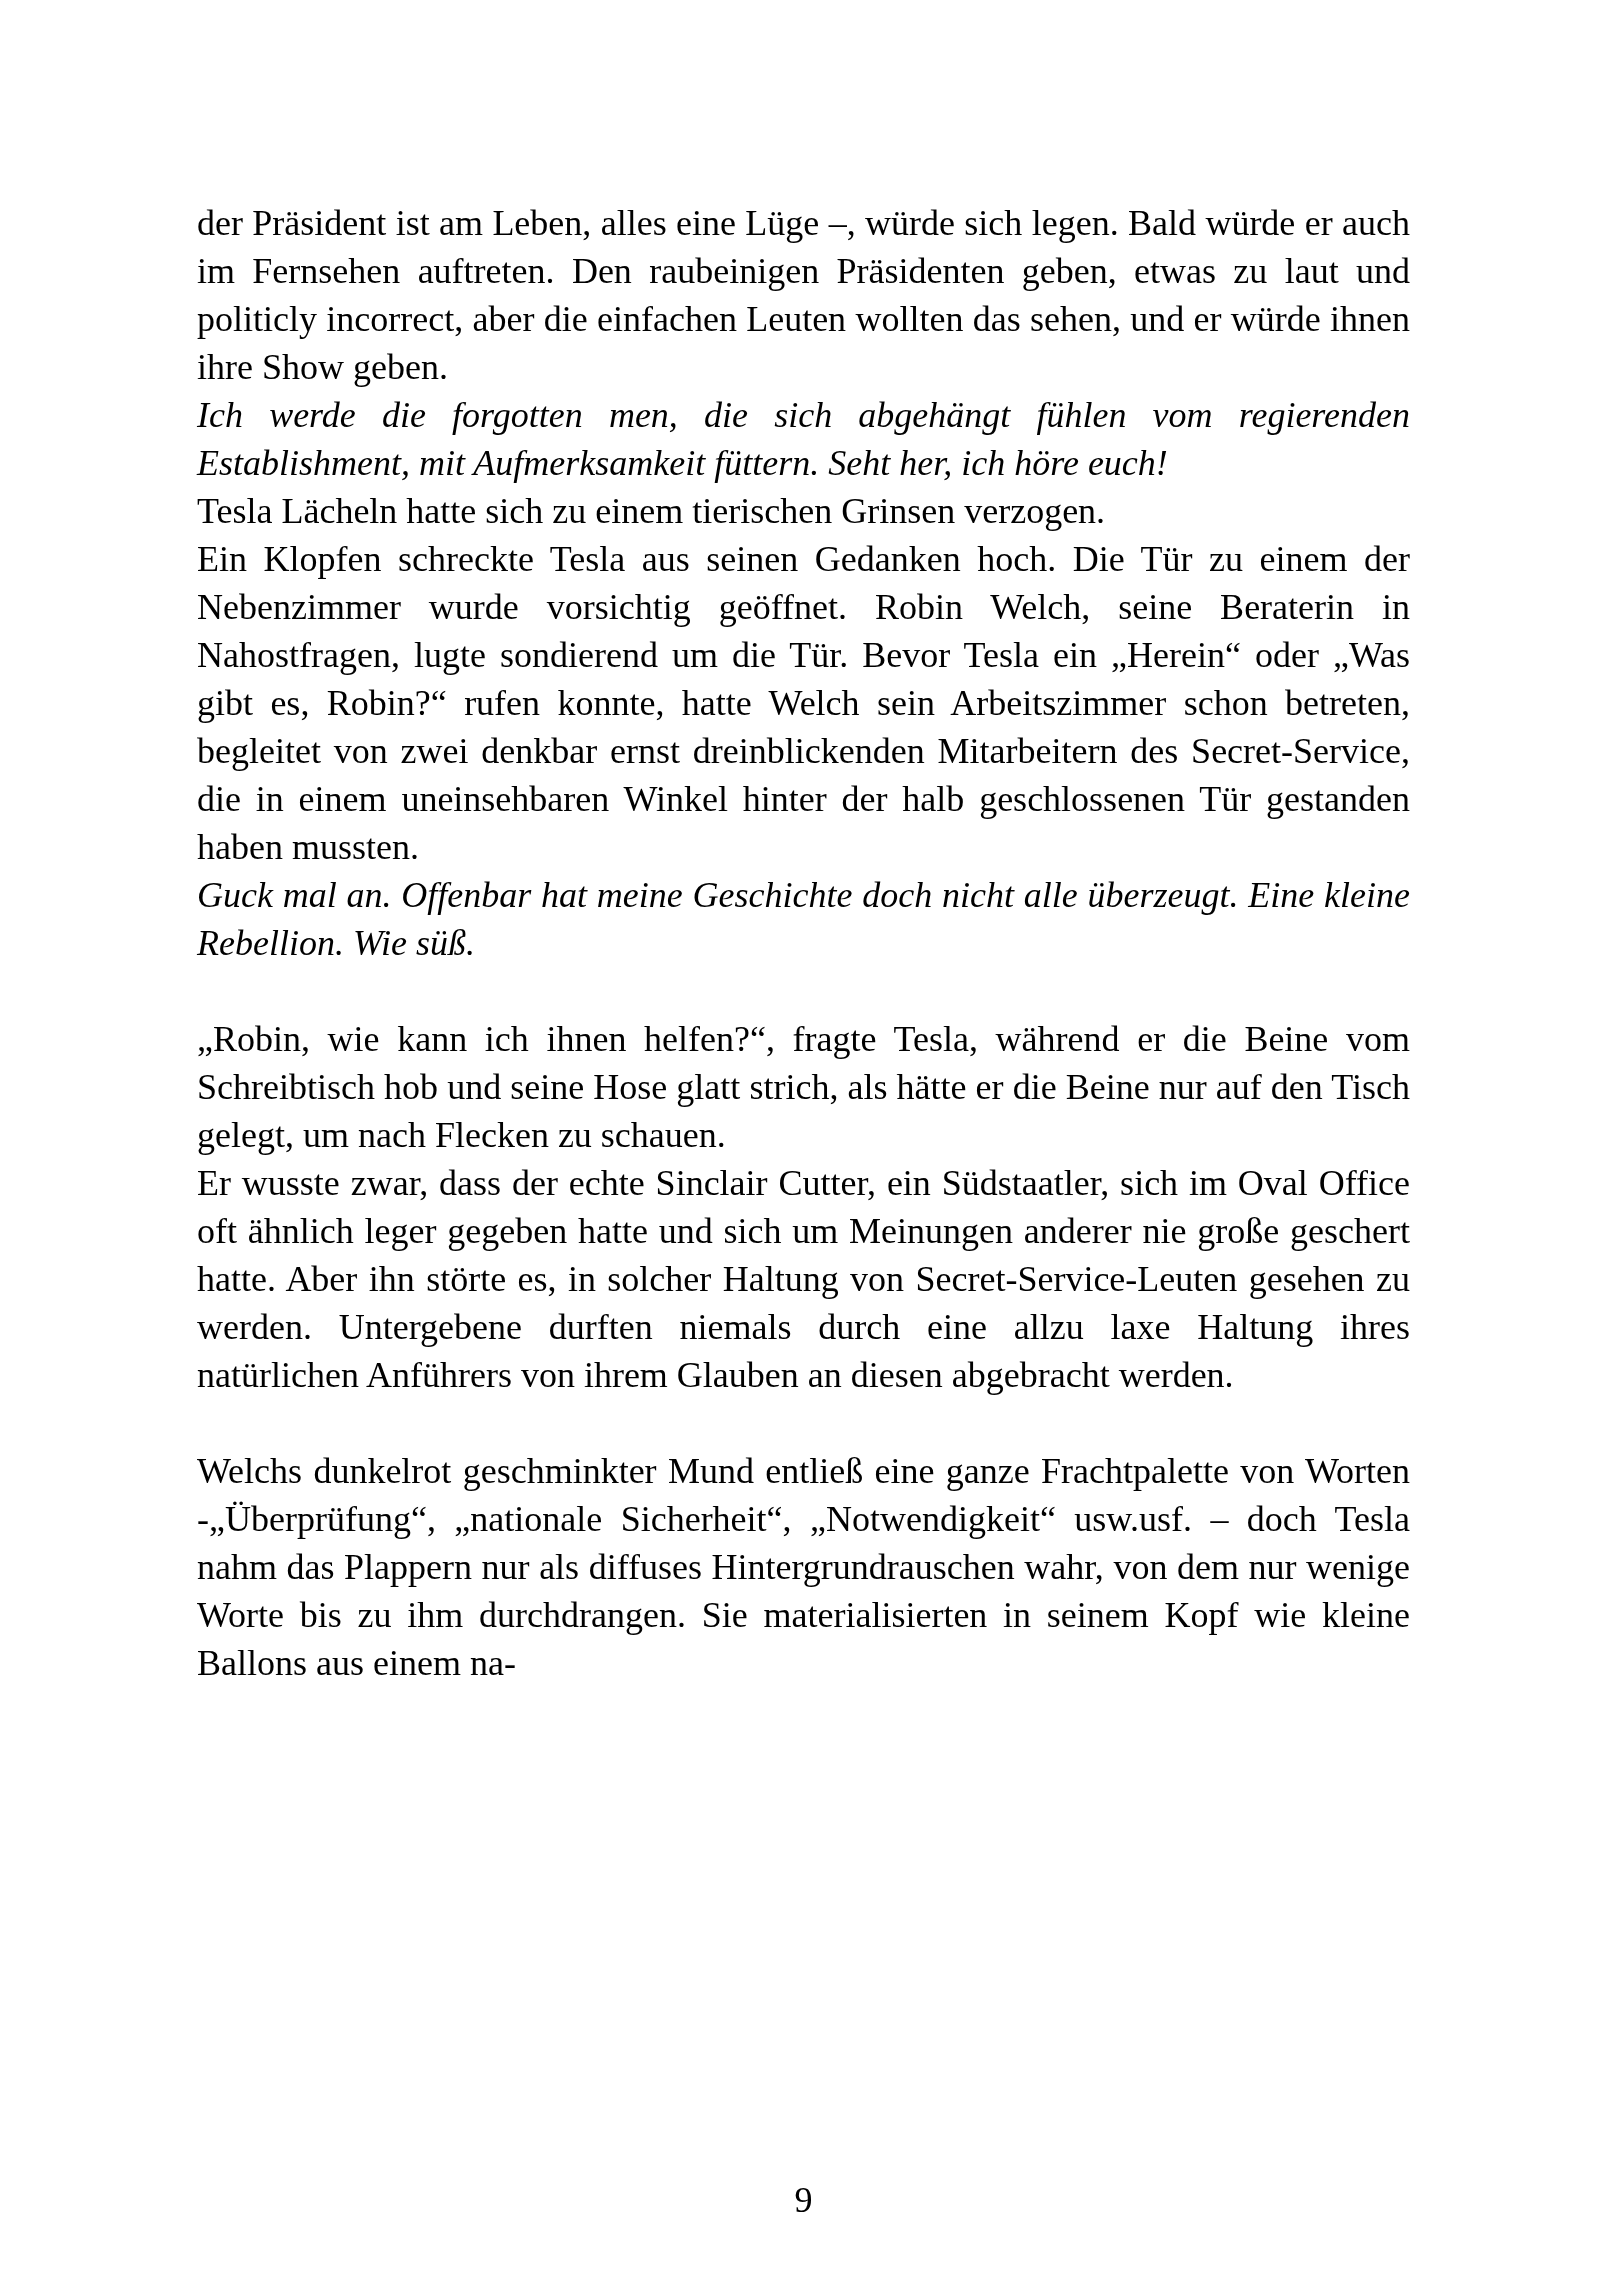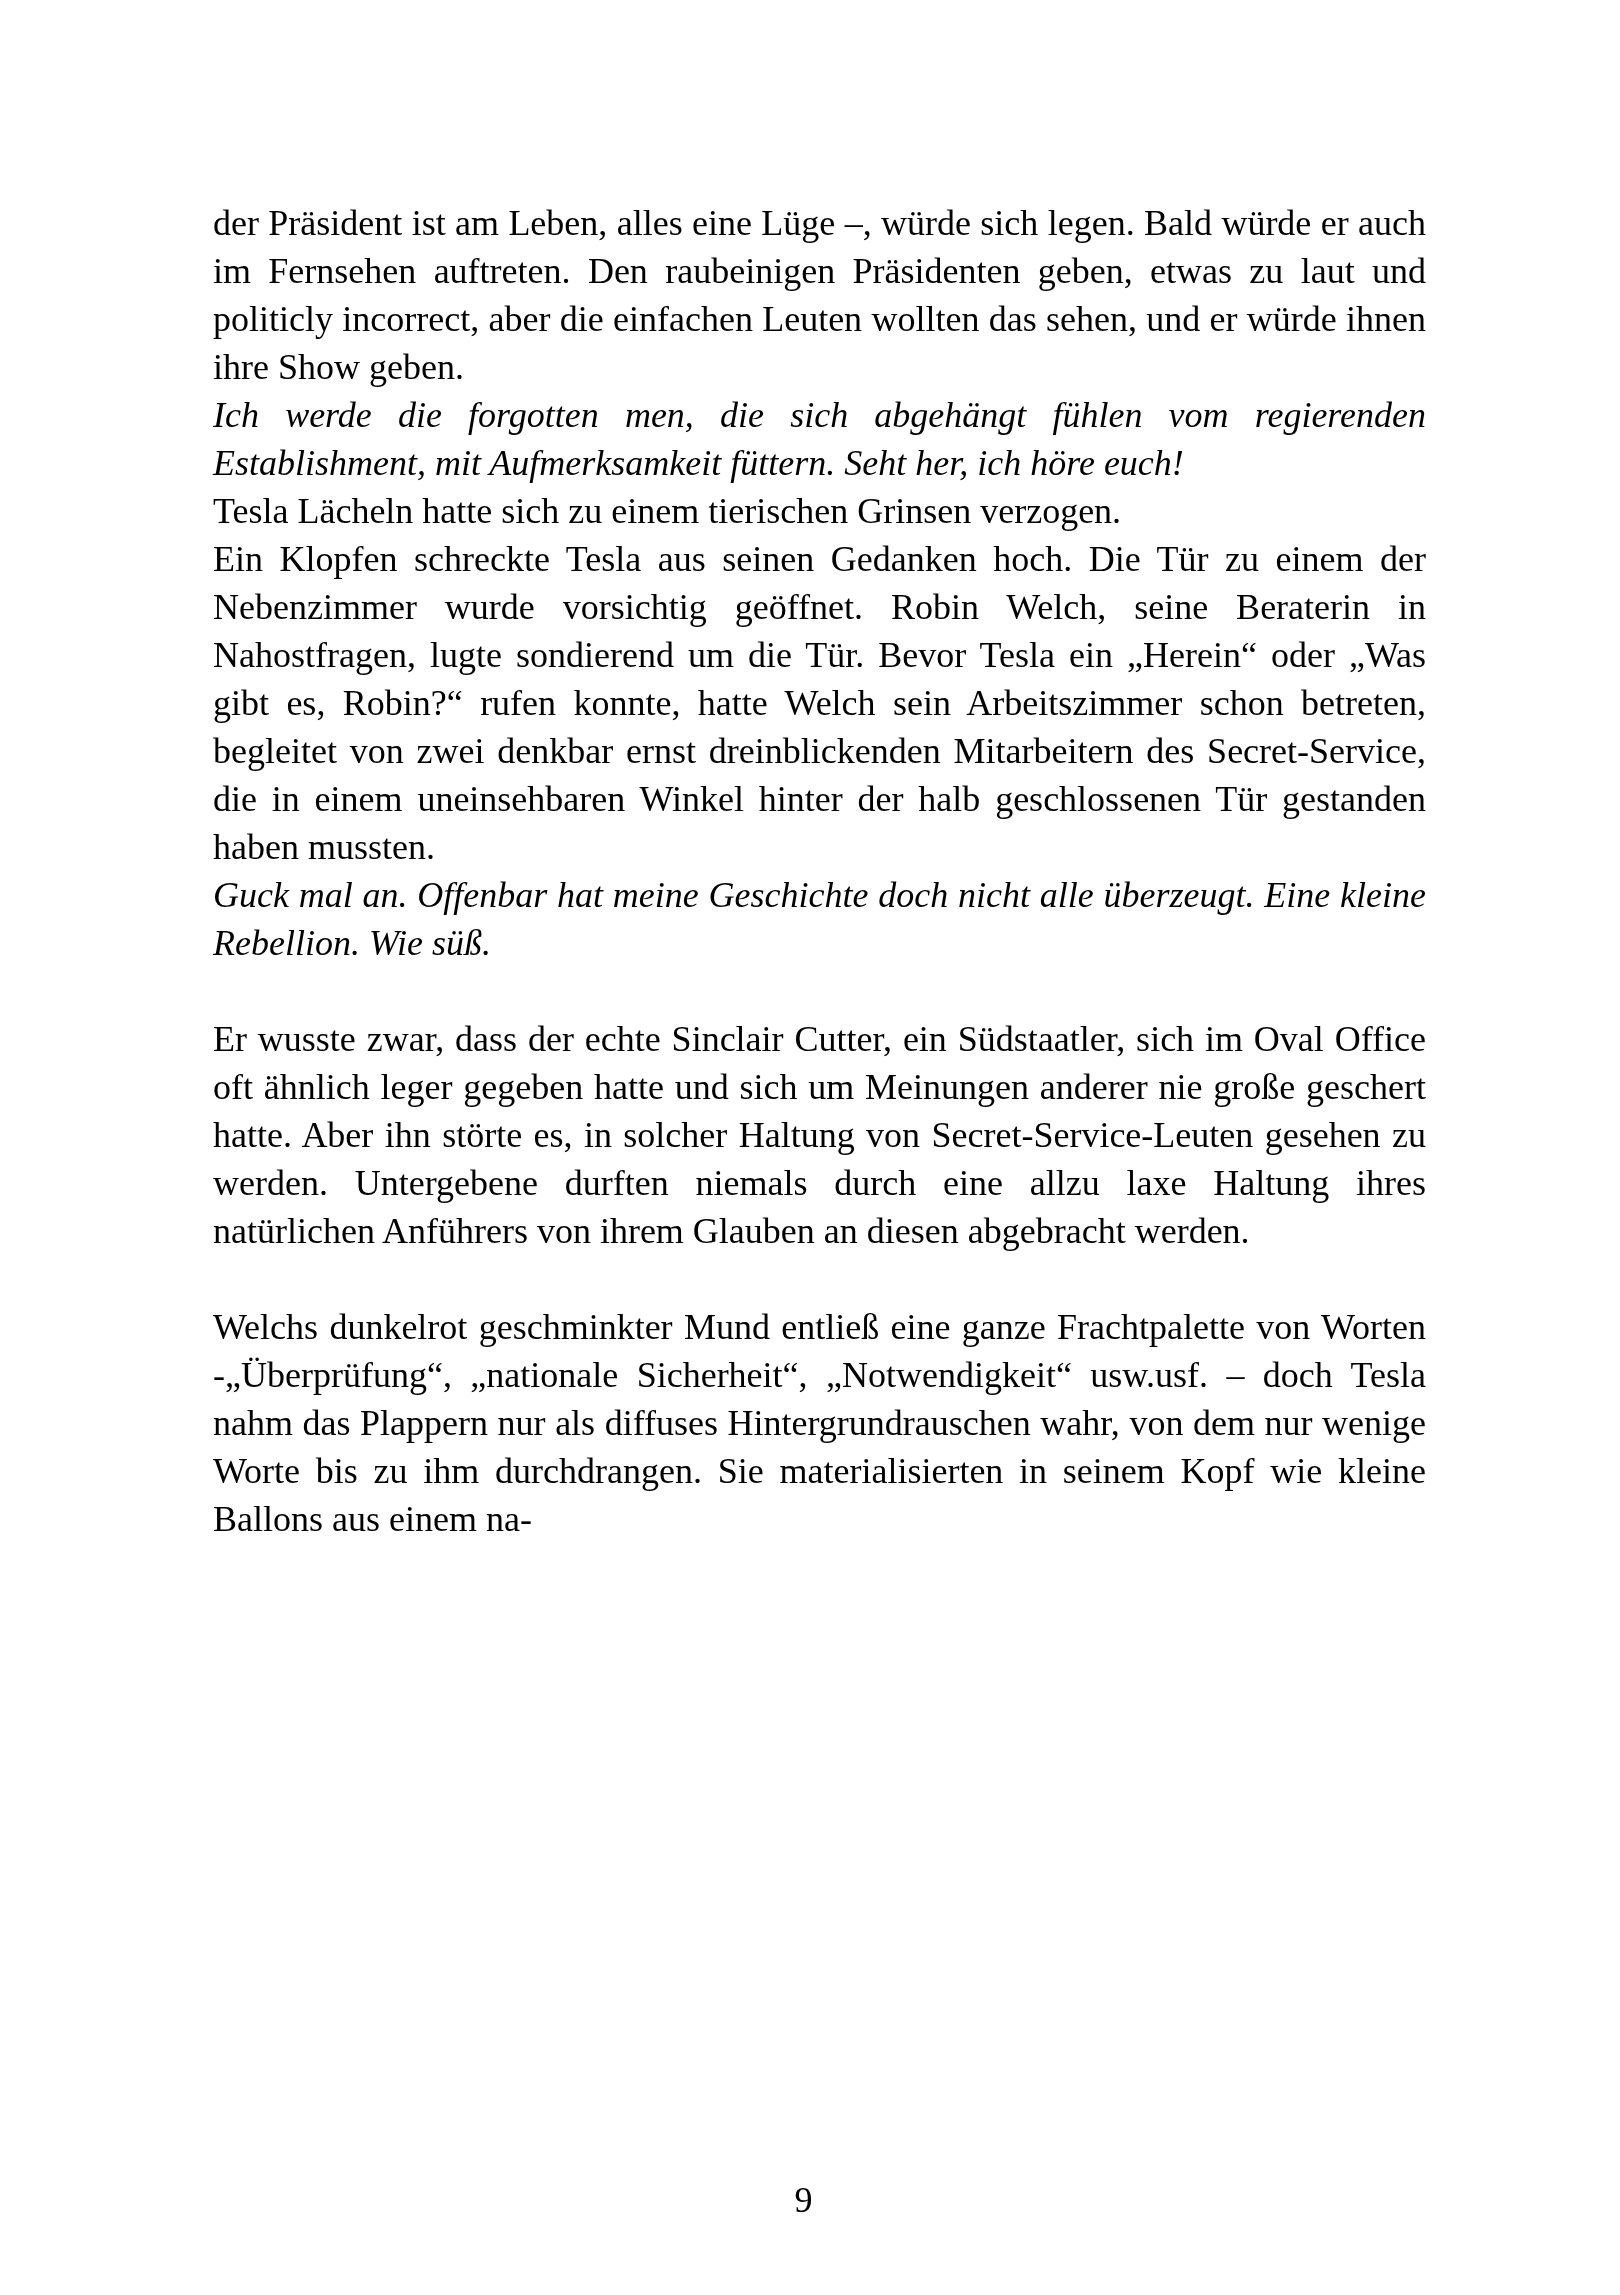--- a/index.html
+++ b/index.html
@@ -14,21 +14,20 @@
     position: relative;
     overflow: hidden;
     color: #000000;
     font-family: "Liberation Serif", "DejaVu Serif", serif;
   }
   .text-block {
     position: absolute;
     left: 197px;
     top: 199px;
     width: 1213px;
-    margin-left: 16px;
   }
   p.para {
     margin: 0;
     padding: 0;
     font-size: 36px;
     line-height: 48px;
     text-align: justify;
     text-justify: inter-word;
     hyphens: none;
     -webkit-hyphens: none;
@@ -54,19 +53,20 @@
 </head>
 <body>
 
 <div class="text-block" id="paragraphs">
     <p class="para"><span>der Präsident ist am Leben, alles eine Lüge –, würde sich legen. Bald würde er auch im Fernsehen auftreten. Den raubeinigen Präsidenten geben, etwas zu laut und politicly incorrect, aber die einfachen Leuten wollten das sehen, und er würde ihnen ihre Show geben.</span></p>
     <p class="para italic"><span class="run-italic">Ich werde die forgotten men, die sich abgehängt fühlen vom regierenden Establishment, mit Aufmerksamkeit füttern. Seht her, ich höre euch!</span></p>
     <p class="para"><span>Tesla Lächeln hatte sich zu einem tierischen Grinsen verzogen.</span></p>
     <p class="para"><span>Ein Klopfen schreckte Tesla aus seinen Gedanken hoch. Die Tür zu einem der Nebenzimmer wurde vorsichtig geöffnet. Robin Welch, seine Beraterin in Nahostfragen, lugte sondierend um die Tür. Bevor Tesla ein „Herein“ oder „Was gibt es, Robin?“ rufen konnte, hatte Welch sein Arbeitszimmer schon betreten, begleitet von zwei denkbar ernst dreinblickenden Mitarbeitern des Secret-Service, die in einem uneinsehbaren Winkel hinter der halb geschlossenen Tür gestanden haben mussten.</span></p>
     <p class="para italic"><span class="run-italic">Guck mal an. Offenbar hat meine Geschichte doch nicht alle überzeugt. Eine kleine Rebellion. Wie süß.</span></p>
     <div class="spacer"></div>
+    <p class="para"><span>„Robin, wie kann ich ihnen helfen?“, fragte Tesla, während er die Beine vom Schreibtisch hob und seine Hose glatt strich, als hätte er die Beine nur auf den Tisch gelegt, um nach Flecken zu schauen.</span></p>
     <p class="para"><span>Er wusste zwar, dass der echte Sinclair Cutter, ein Südstaatler, sich im Oval Office oft ähnlich leger gegeben hatte und sich um Meinungen anderer nie große geschert hatte. Aber ihn störte es, in solcher Haltung von Secret-Service-Leuten gesehen zu werden. Untergebene durften niemals durch eine allzu laxe Haltung ihres natürlichen Anführers von ihrem Glauben an diesen abgebracht werden.</span></p>
     <div class="spacer"></div>
     <p class="para"><span>Welchs dunkelrot geschminkter Mund entließ eine ganze Frachtpalette von Worten -„</span><span class="run-italic">Überprüfung</span><span>“, „</span><span class="run-italic">nationale Sicherheit</span><span>“, „</span><span class="run-italic">Notwendigkeit</span><span>“ usw.usf. – doch Tesla nahm das Plappern nur als diffuses Hintergrundrauschen wahr, von dem nur wenige Worte bis zu ihm durchdrangen. Sie materialisierten in seinem Kopf wie kleine Ballons aus einem na-</span></p>
   </div>
 
 <div class="page-number">9</div>
 
 
 </body></html>

